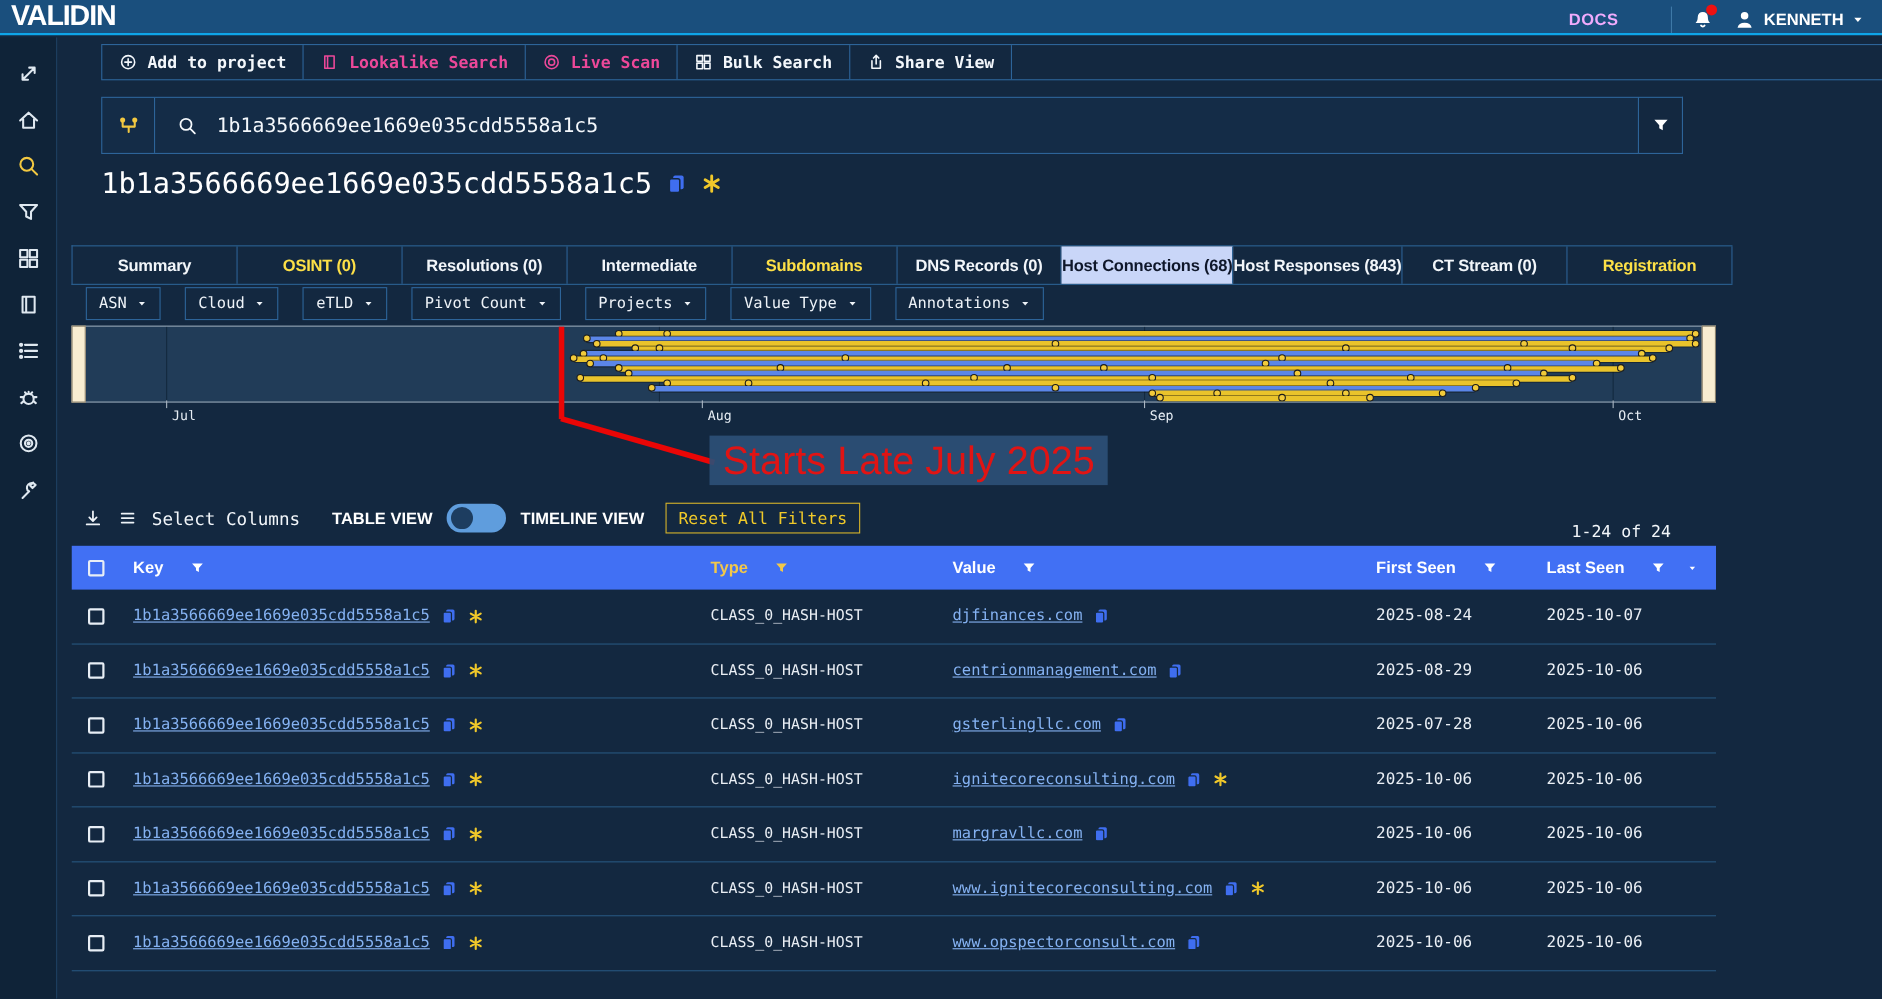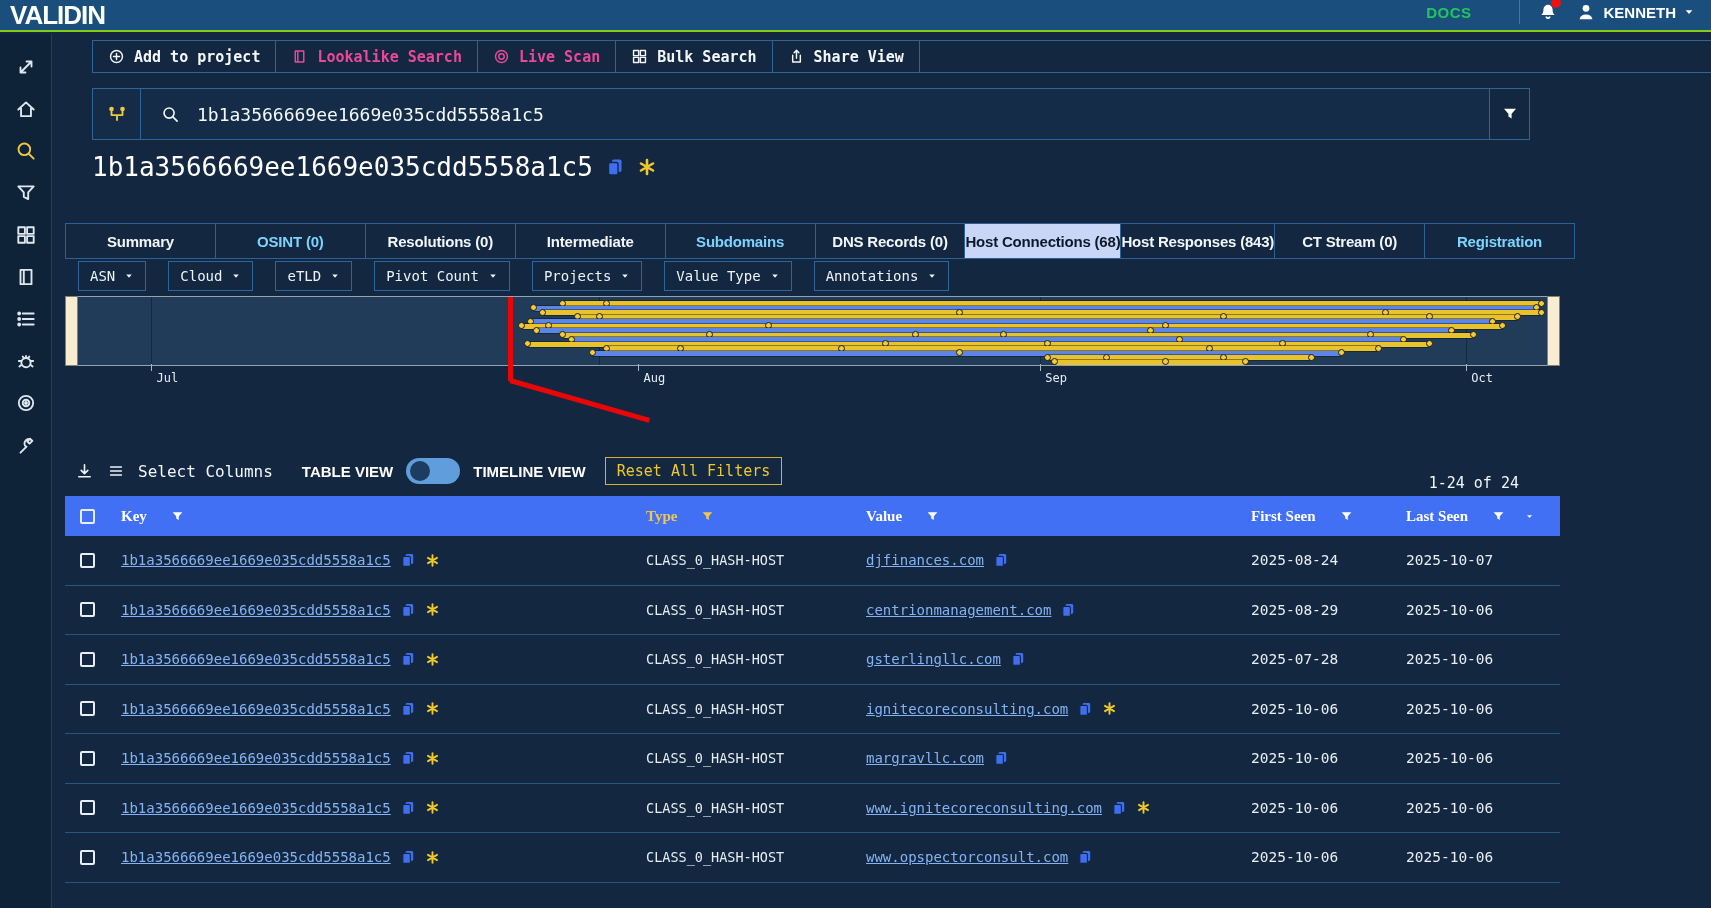--- a/index.html
+++ b/index.html
@@ -7,26 +7,26 @@
   body {
     background:#132840; color:#e8eef5;
     font-family:"DejaVu Sans Mono","Liberation Mono",monospace;
     overflow:hidden;
   }
   #app { position:relative; width:1711px; height:908px; overflow:hidden; }
   svg { display:block; }
 
   
   #topbar { position:absolute; left:0; top:0; right:0; height:32px; background:#1a4f7d;
-    border-bottom:2px solid #84cc16; display:flex; align-items:flex-start; z-index:60; }
+    border-bottom:2px solid #0ea5e9; display:flex; align-items:flex-end; z-index:60; }
   .logo { font-family:"Liberation Sans",sans-serif; font-weight:800; font-size:26px;
     color:#fff; margin-left:10px; letter-spacing:-1px; }
   .topbar-right { margin-left:auto; display:flex; align-items:center; gap:18px; padding-right:16px; }
   .docs { font-family:"Liberation Sans",sans-serif; font-weight:700; font-size:15px;
-    letter-spacing:.5px; color:#22c55e; cursor:pointer; margin-right:30px; }
+    letter-spacing:.5px; color:#f0abfc; cursor:pointer; margin-right:30px; }
   .topbar-sep { width:1px; height:24px; background:#3e79a7; }
   .bell { position:relative; color:#fff; cursor:pointer; }
   .bell .dot { position:absolute; top:-4px; right:-3px; width:10px; height:10px;
     background:#ee1111; border-radius:50%; }
   .user { display:flex; align-items:center; gap:7px; cursor:pointer; color:#fff; }
   .user-name { font-family:"Liberation Sans",sans-serif; font-weight:700; font-size:15px; }
 
   
   #sidebar { position:absolute; left:0; top:34px; bottom:0; width:52px; background:#0f2338;
     border-right:1px solid #1e4163; display:flex; flex-direction:column; align-items:center;
@@ -59,21 +59,21 @@
   #title-row { position:absolute; left:92px; top:152px; display:flex; align-items:center; gap:12px; }
   .title-hash { font-size:26px; color:#fff; }
 
   
   #tabs { position:absolute; left:65px; top:223px; width:1510px; height:36px;
     display:grid; grid-template-columns:repeat(10,1fr);
     border-top:1px solid #2c6193; border-bottom:1px solid #2c6193; border-left:1px solid #2c6193; }
   .tab { display:flex; align-items:center; justify-content:center; border-right:1px solid #2c6193;
     font-family:"Liberation Sans",sans-serif; font-weight:700; font-size:15px; letter-spacing:-.2px;
     color:#f2f6fa; cursor:pointer; white-space:nowrap; }
-  .tab.dim { color:#7dd3fc; }
+  .tab.dim { color:#fde047; }
   .tab.active { background:#c9d6f8; color:#0f172a; }
 
   
   #filters { position:absolute; left:78px; top:261px; height:30px; display:flex; gap:22px; }
   .filter-btn { border:1px solid #2d6499; display:flex; align-items:center; gap:9px;
     padding:0 11px; font-size:14px; color:#eef3f8; cursor:pointer; }
 
   
   #chart { position:absolute; left:65px; top:296px; width:1495px; height:70px; }
   .brush { position:absolute; top:0; bottom:0; width:13px; background:#f8edd1;
@@ -105,21 +105,21 @@
   .toggle { width:54px; height:26px; border-radius:13px; background:#5f9ddd; position:relative; cursor:pointer; }
   .knob { position:absolute; left:4px; top:3px; width:20px; height:20px; border-radius:50%; background:#1d3d60; }
   .reset-btn { border:1px solid #d6b32a; color:#f0c929; font-size:15px; padding:4px 11px;
     cursor:pointer; margin-left:6px; background:transparent; font-family:inherit; }
   #result-count { position:absolute; right:192px; top:474px; font-size:15px; color:#f2f6fa; }
 
   
   #table { position:absolute; left:65px; top:496px; width:1495px; bottom:0; overflow:hidden; }
   .grid-cols { display:grid; grid-template-columns:56px 525px 220px 385px 155px 1fr; align-items:center; }
   #thead { height:40px; background:#4170f4; }
-  .th { display:flex; align-items:center; gap:24px; font-family:Liberation Serif, serif;
+  .th { display:flex; align-items:center; gap:24px; font-family:Liberation Sans, sans-serif;
     font-weight:700; font-size:15px; color:#fff; cursor:pointer; }
   .th.filtered { color:#f2c84a; }
   .trow { height:49.5px; border-bottom:1px solid #27567f; }
   .cb { width:15px; height:15px; border:2px solid #e8eef5; border-radius:2px;
     margin-left:15px; cursor:pointer; background:transparent; }
   .cellflex { display:flex; align-items:center; gap:9px; }
   .link { color:#85b2f2; text-decoration:underline; font-size:14px; cursor:pointer; white-space:nowrap; }
   .type-cell { font-size:13.5px; color:#e9eef4; }
   .date-cell { font-size:14.5px; color:#e9eef4; }
 </style>
@@ -465,20 +465,21 @@
   </div>
   <div id="months">
       <div class="month" style="left: 5%;">Jul</div>
       <div class="month" style="left: 35.5%; margin-left: 39px;">Aug</div>
       <div class="month" style="left: 65.5%;">Sep</div>
       <div class="month" style="left: 94.5%;">Oct</div>
     </div>
 
   <div id="red-vline"></div>
   <div id="red-diag"></div>
+  <div id="annotation-box">Starts Late July 2025</div>
 
   <div id="controls">
     <span class="ctrl-icon"><span><svg width="19" height="19" viewBox="0 0 20 20" fill="none" stroke="currentColor" stroke-width="1.7" stroke-linecap="round" stroke-linejoin="round">
             <path d="M10 3 V12 M6.5 8.8 L10 12.3 L13.5 8.8 M4 15.5 H16"></path>
           </svg></span></span>
     <span class="ctrl-icon"><span><svg width="18" height="18" viewBox="0 0 20 20" fill="none" stroke="currentColor" stroke-width="1.7" stroke-linecap="round" stroke-linejoin="round">
             <path d="M4 5.5 H16 M4 10 H16 M4 14.5 H16"></path>
           </svg></span></span>
     <span class="select-columns">Select Columns</span>
     <span class="view-label">TABLE VIEW</span>

